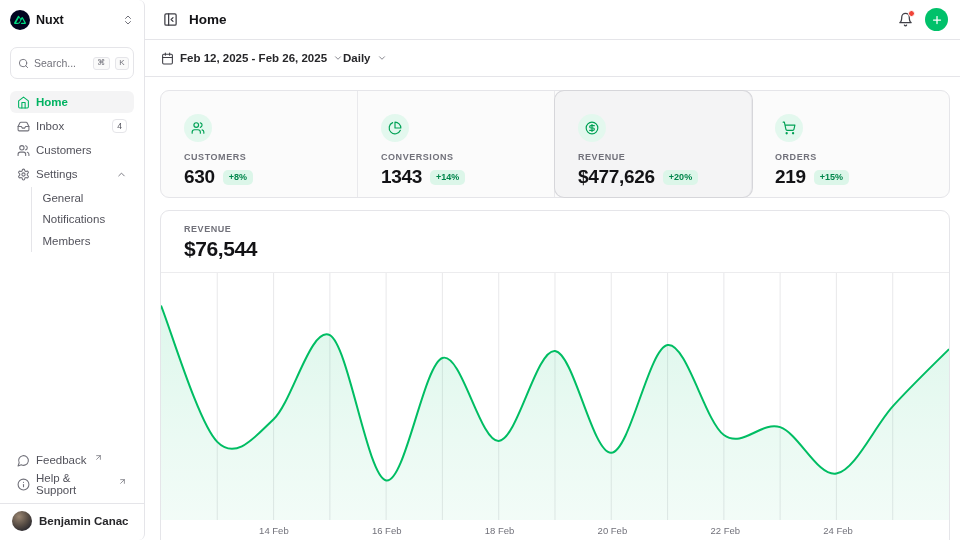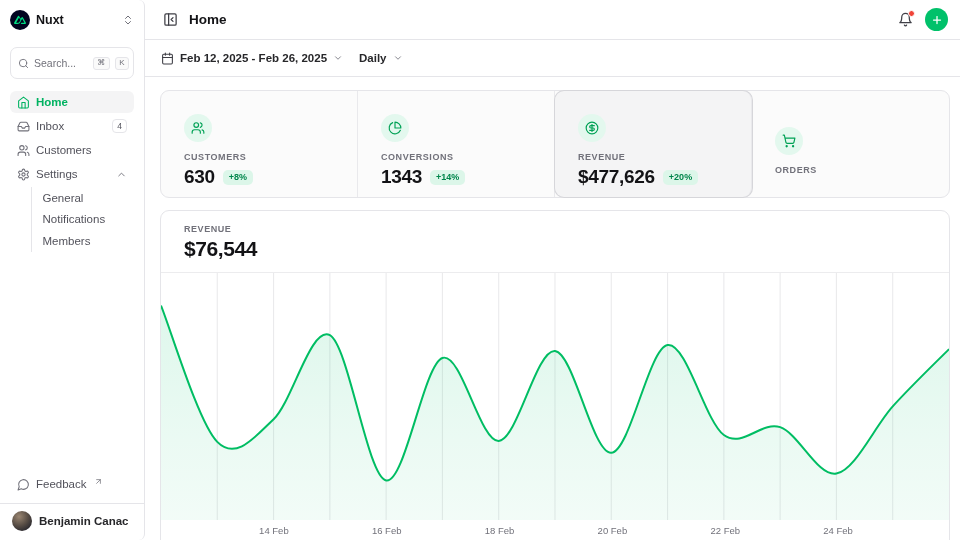--- a/index.html
+++ b/index.html
@@ -55,21 +55,21 @@
   .iconbtn .ic { width:15px; height:15px; }
   .page-title { font-size:13.5px; font-weight:700; color:#131316; }
   .top-right { margin-left:auto; display:flex; align-items:center; gap:10px; }
   .dot { position:absolute; top:0px; right:0px; width:7px; height:7px; border-radius:50%;
          background:#f04438; border:1.5px solid #fff; }
   .plusbtn { width:23px; height:23px; border-radius:50%; border:none; background:#00c16a;
              color:#fff; display:flex; align-items:center; justify-content:center; cursor:pointer; }
   .plusbtn .ic { width:12px; height:12px; stroke-width:2.5; }
 
   .toolbar { height:37px; flex:none; border-bottom:1px solid #e5e5e9; display:flex;
-             align-items:center; padding:0 16px; gap:16px; }
+             align-items:center; padding:0 16px; }
   .tbtn { display:flex; align-items:center; gap:6px; background:none; border:none; cursor:pointer;
           font-family:inherit; font-size:11.5px; font-weight:600; color:#27272a; }
   .tbtn .cal { width:13px; height:13px; color:#3f3f46; }
   .tbtn .chev { width:10px; height:10px; color:#71717a; }
 
   .content { padding:13px 10px 0 15px; flex:1; }
 
   
   .stats { display:grid; grid-template-columns:repeat(4,1fr); border:1px solid #e5e5e9;
            border-radius:9px; background:#fbfbfb; height:108px; }
@@ -172,20 +172,32 @@
           <div class="subitem">Members</div>
         </div>
       </nav>
     <div class="spacer"></div>
     <div id="footnav">
         <div class="nitem">
           <svg class="ic" viewBox="0 0 24 24" fill="none" stroke="currentColor" stroke-width="2" stroke-linecap="round" stroke-linejoin="round">
             <path d="M7.9 20A9 9 0 1 0 4 16.1L2 22Z"></path>
           </svg>
           <span>Feedback</span>
+          <svg class="ic ext" viewBox="0 0 24 24" fill="none" stroke="currentColor" stroke-width="2" stroke-linecap="round" stroke-linejoin="round">
+            <path d="M7 7h10v10"></path>
+            <path d="M7 17 17 7"></path>
+          </svg>
+        </div>
+        <div class="nitem">
+          <svg class="ic" viewBox="0 0 24 24" fill="none" stroke="currentColor" stroke-width="2" stroke-linecap="round" stroke-linejoin="round">
+            <circle cx="12" cy="12" r="10"></circle>
+            <path d="M12 16v-4"></path>
+            <path d="M12 8h.01"></path>
+          </svg>
+          <span>Help &amp; Support</span>
           <svg class="ic ext" viewBox="0 0 24 24" fill="none" stroke="currentColor" stroke-width="2" stroke-linecap="round" stroke-linejoin="round">
             <path d="M7 7h10v10"></path>
             <path d="M7 17 17 7"></path>
           </svg>
         </div>
       </div>
 
     <div class="side-bottom">
       <div class="user-row">
         <span class="avatar"></span>
@@ -292,20 +304,24 @@
           </button>
           <button class="stat">
             <span class="icon-circle">
               <svg class="ic" viewBox="0 0 24 24" fill="none" stroke="currentColor" stroke-width="2" stroke-linecap="round" stroke-linejoin="round">
                 <circle cx="8" cy="21" r="1"></circle>
                 <circle cx="19" cy="21" r="1"></circle>
                 <path d="M2.05 2.05h2l2.66 12.42a2 2 0 0 0 2 1.58h9.78a2 2 0 0 0 1.95-1.57l1.65-7.43H5.12"></path>
               </svg>
             </span>
             <div class="stat-label">Orders</div>
+            <div class="stat-row">
+              <span class="stat-value">219</span>
+              <span class="delta">+15%</span>
+            </div>
           </button>
         </div>
 
       <div class="chart-card">
         <div class="chart-head">
           <div class="chart-label">Revenue</div>
           <div class="chart-value">$76,544</div>
         </div>
         <div class="plot">
           <svg id="chart-svg" viewBox="0 0 790 248" preserveAspectRatio="none">

